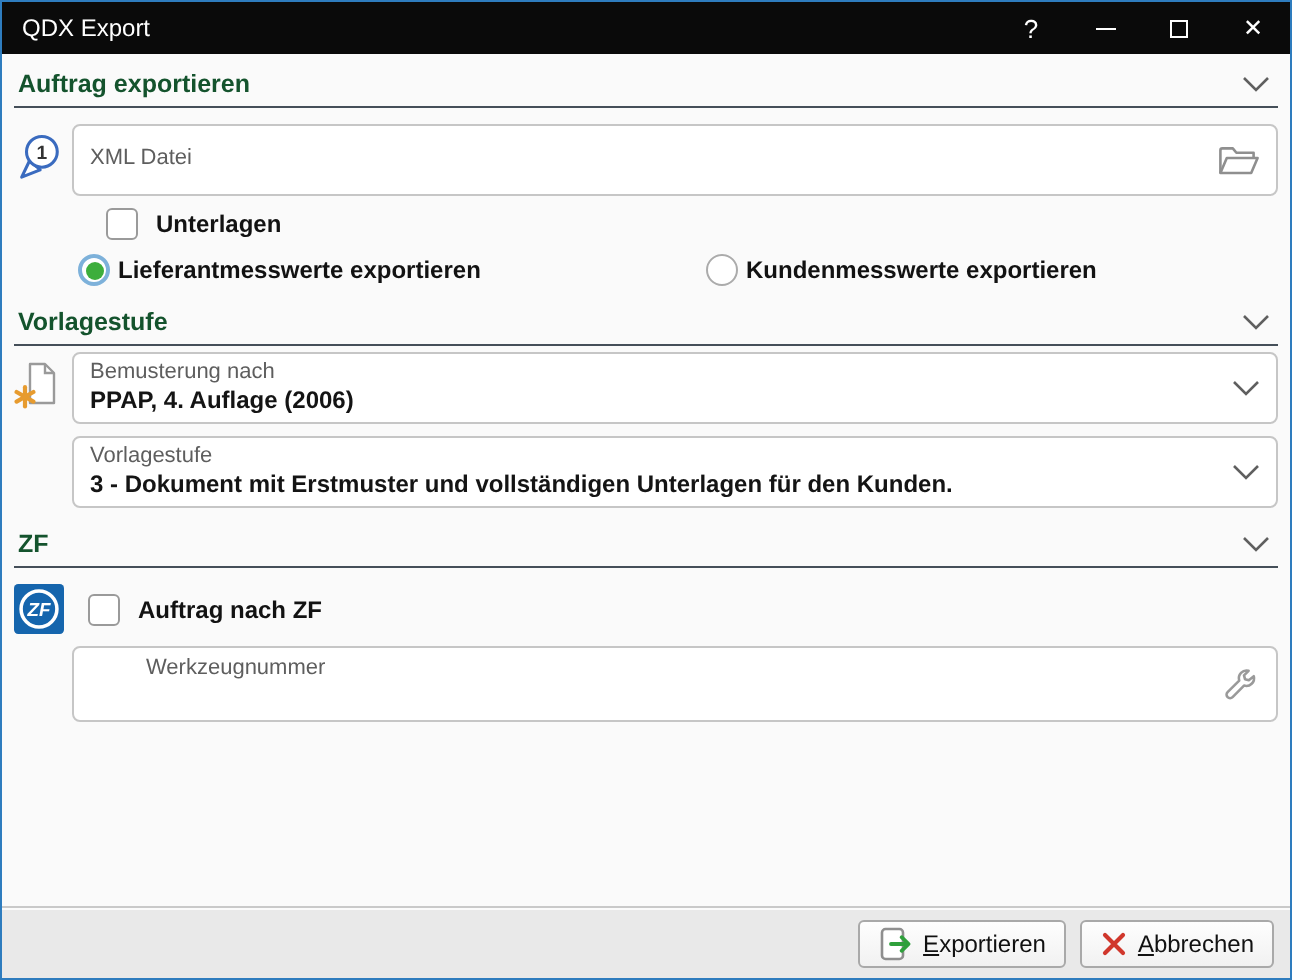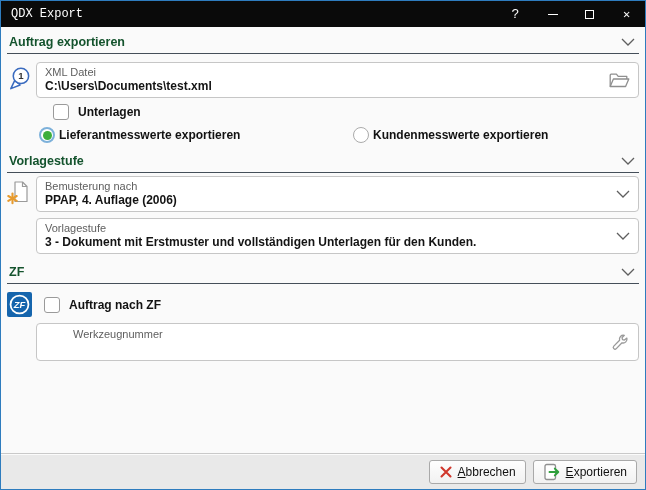--- a/index.html
+++ b/index.html
@@ -6,21 +6,21 @@
   *{box-sizing:border-box;}
   .window{
     width:646px;height:490px;
     border:1px solid #2e7cbe;
     background:#fafafa;
     display:flex;flex-direction:column;
     font-family:"Liberation Sans",sans-serif;
     overflow:hidden;
   }
   
-  .titlebar{flex:0 0 26px;background:#0a0a0a;display:flex;align-items:center;color:#fff;font-family:Liberation Mono, monospace;}
+  .titlebar{flex:0 0 26px;background:#0a0a0a;display:flex;align-items:center;color:#fff;}
   .titlebar .title{flex:1;font-size:12px;padding-left:10px;color:#fff;}
   .win-btn{width:37px;height:26px;display:flex;align-items:center;justify-content:center;color:#fff;font-size:13px;cursor:default;}
   .min-glyph{display:block;width:10px;border-top:1px solid #fff;}
   .max-glyph{display:block;width:9px;height:9px;border:1px solid #fff;}
   .close-glyph{font-size:12px;}
   
   .content{flex:1;display:flex;flex-direction:column;padding:2px 6px 0 6px;background:#fafafa;}
   .sec-header{display:flex;align-items:center;margin-top:4px;padding:2px 4px 4px 2px;border-bottom:1px solid #454f59;}
   .sec-title{flex:1;font-size:12.5px;font-weight:bold;color:#14532d;}
   .chev{flex:0 0 auto;}
@@ -98,21 +98,20 @@
       <div class="icon-col">
         <svg width="25" height="27" viewBox="0 0 26 27">
           <path d="M4 24 L8.2 15.2 L13.6 20.2 Z" fill="#fff" stroke="#3a6bbf" stroke-width="1.6" stroke-linejoin="round"></path>
           <circle cx="14.5" cy="10.8" r="8" fill="#fff" stroke="#3a6bbf" stroke-width="1.6"></circle>
           <text x="14.5" y="14.4" text-anchor="middle" font-size="10" font-weight="bold" fill="#333">1</text>
         </svg>
       </div>
       <div class="field xml-field">
         <span class="field-main">
           <span class="f-label">XML Datei</span>
-          <span class="f-value">C:\Users\Documents\test.xml</span>
         </span>
         <span class="icon-btn">
           <svg width="22" height="18" viewBox="0 0 22 18">
             <path d="M2.2 15.5 V4.2 q0-1 1-1 h5.2 l1.8 2.2 h8.6 v2.6" fill="#fff" stroke="#8f8f8f" stroke-width="1.3" stroke-linejoin="round"></path>
             <path d="M2.2 15.5 L5.4 8 h15.4 l-3.2 7.5 z" fill="#fff" stroke="#8f8f8f" stroke-width="1.3" stroke-linejoin="round"></path>
           </svg>
         </span>
       </div>
     </div>
 
@@ -215,27 +214,27 @@
           </svg>
         </span>
       </div>
     </div>
 
     <div class="spacer"></div>
   </div>
 
   <div class="footer">
     <button class="btn">
-      <svg width="14" height="14" viewBox="0 0 14 14">
-          <path d="M2.5 2.5 L11.5 11.5 M11.5 2.5 L2.5 11.5" stroke="#d0372c" stroke-width="2.1" stroke-linecap="round"></path>
-        </svg>
-      <span class="btn-label">Abbrechen</span>
-    </button>
-    <button class="btn">
       <svg width="18" height="18" viewBox="0 0 18 18">
         <rect x="2" y="1.5" width="10.5" height="15" rx="1.8" fill="#fff" stroke="#8f8f8f" stroke-width="1.3"></rect>
         <path d="M6.5 9 H15 M11.8 5.6 L15.3 9 L11.8 12.4" fill="none" stroke="#2fa03c" stroke-width="1.9" stroke-linejoin="round" stroke-linecap="round"></path>
       </svg>
       <span class="btn-label">Exportieren</span>
     </button>
+    <button class="btn">
+      <svg width="14" height="14" viewBox="0 0 14 14">
+          <path d="M2.5 2.5 L11.5 11.5 M11.5 2.5 L2.5 11.5" stroke="#d0372c" stroke-width="2.1" stroke-linecap="round"></path>
+        </svg>
+      <span class="btn-label">Abbrechen</span>
+    </button>
   </div>
 
 </div>
 
 </body></html>

